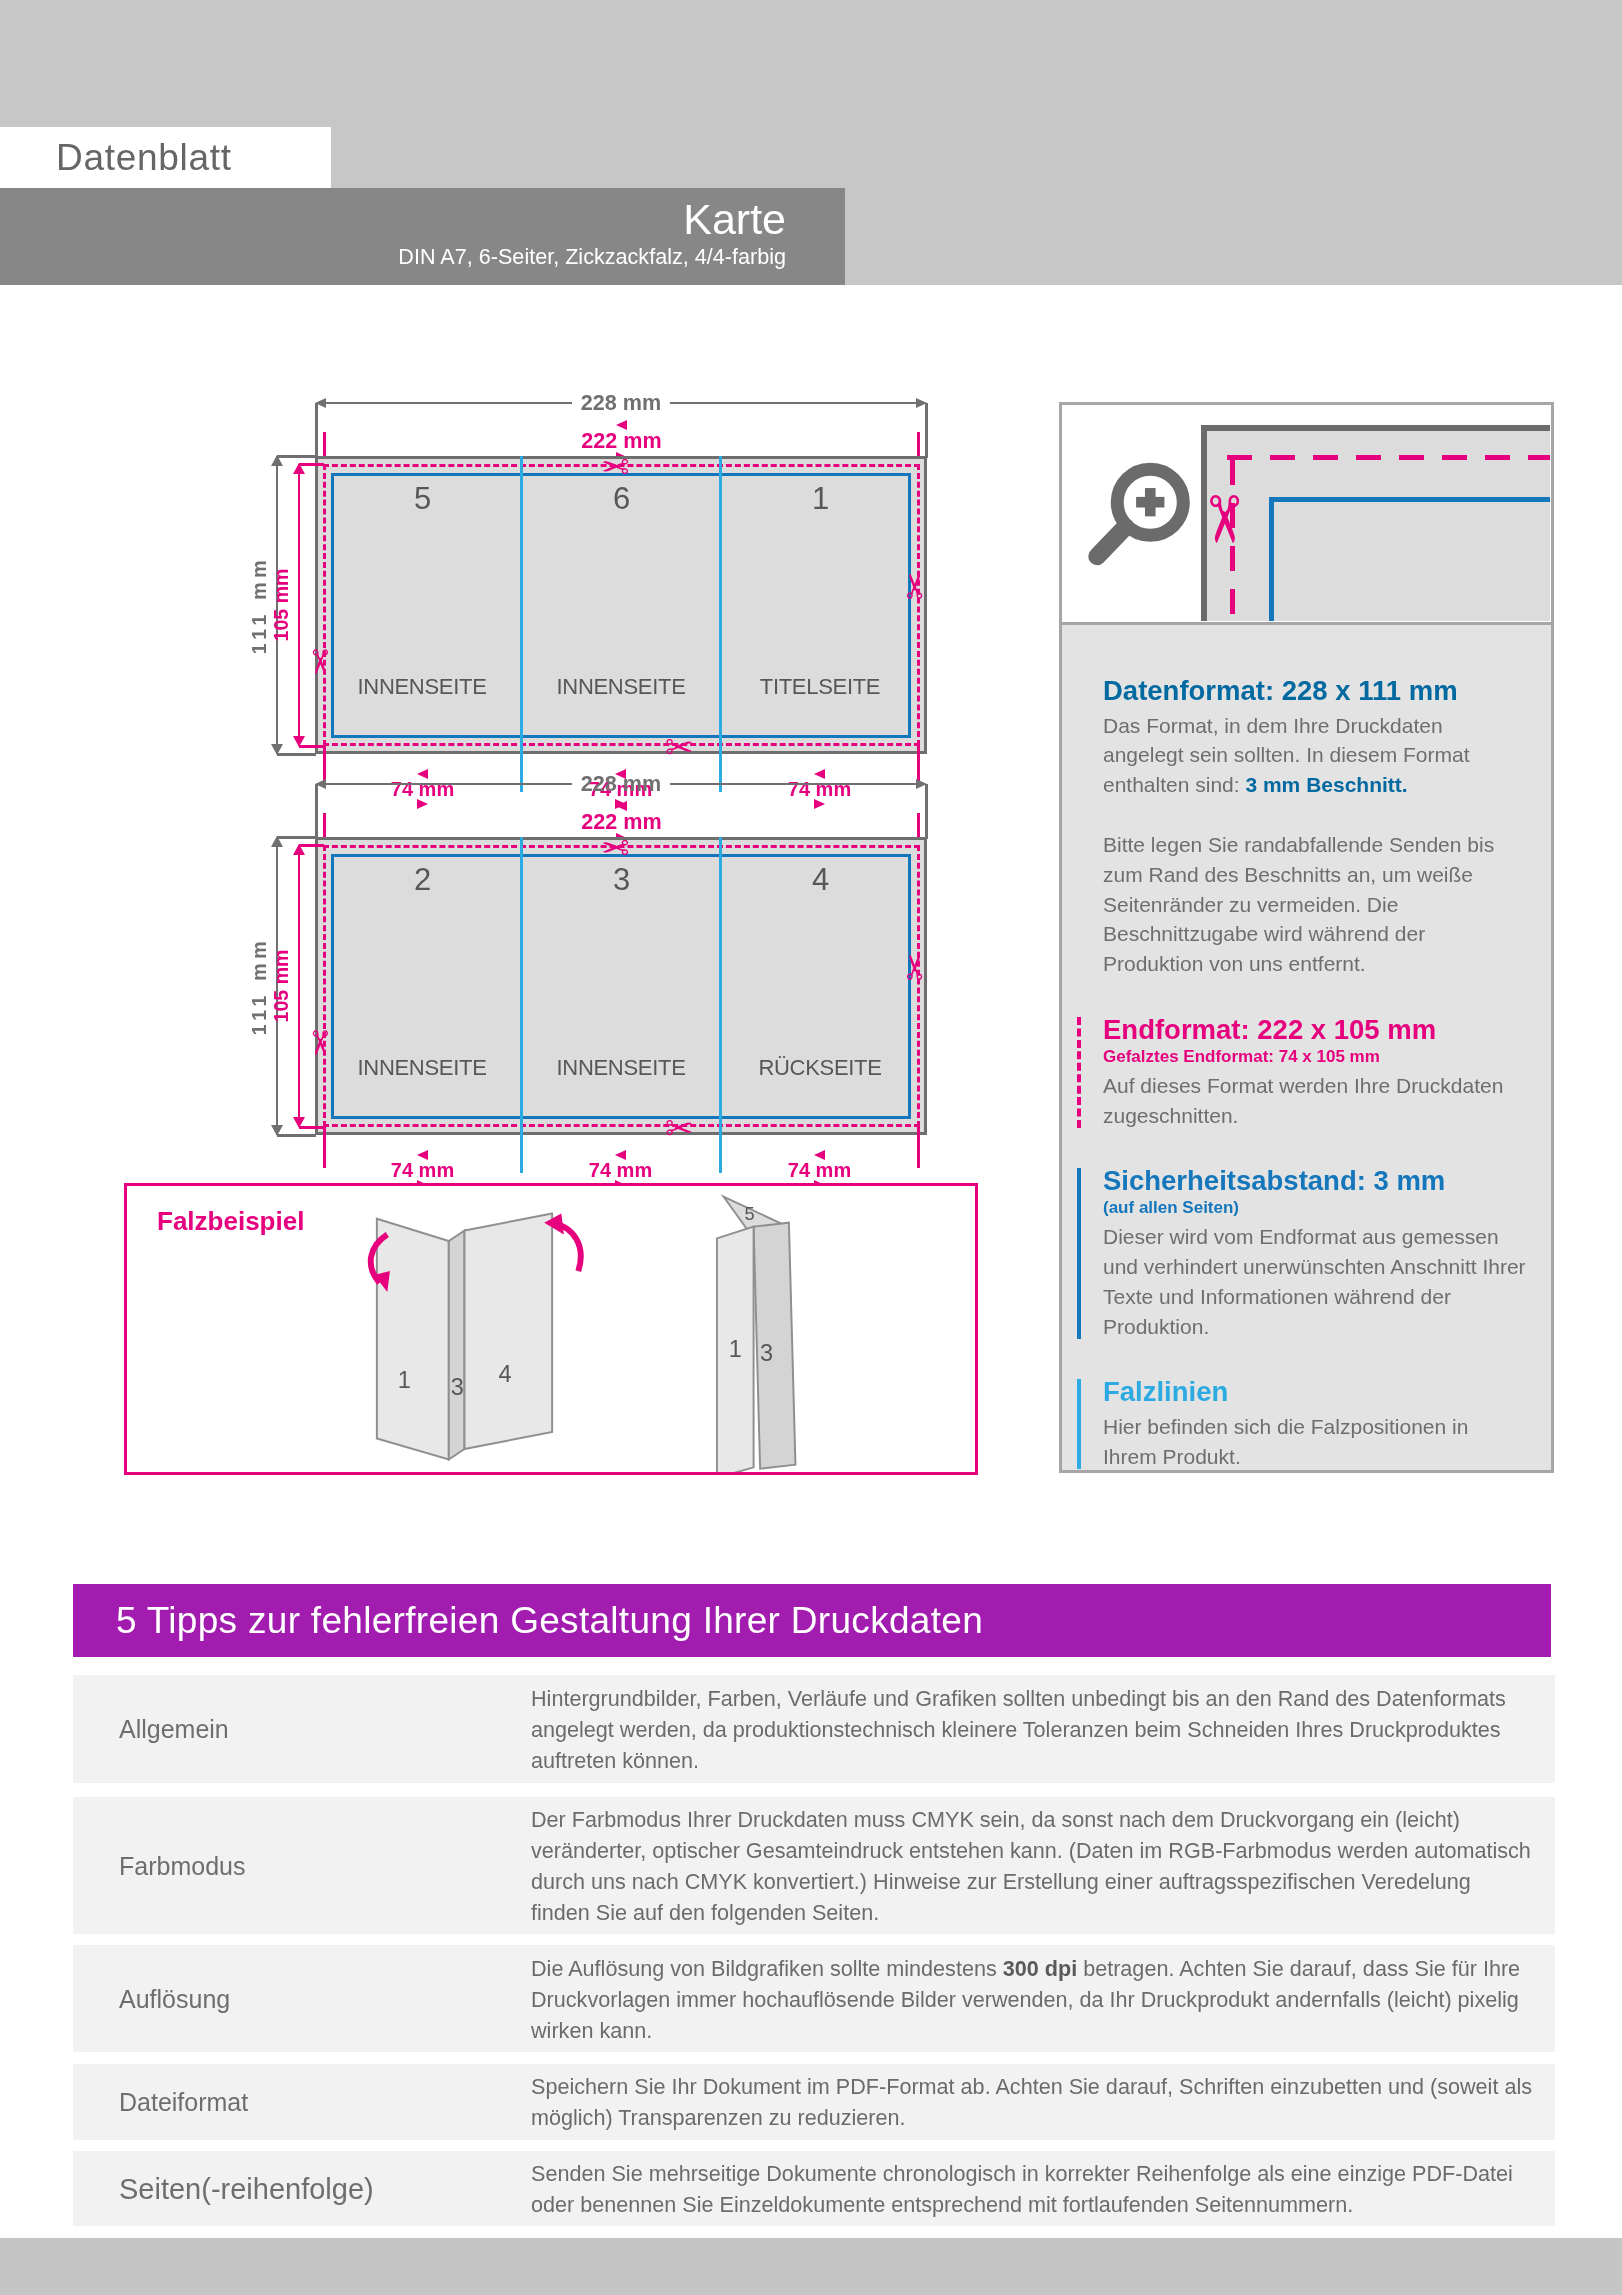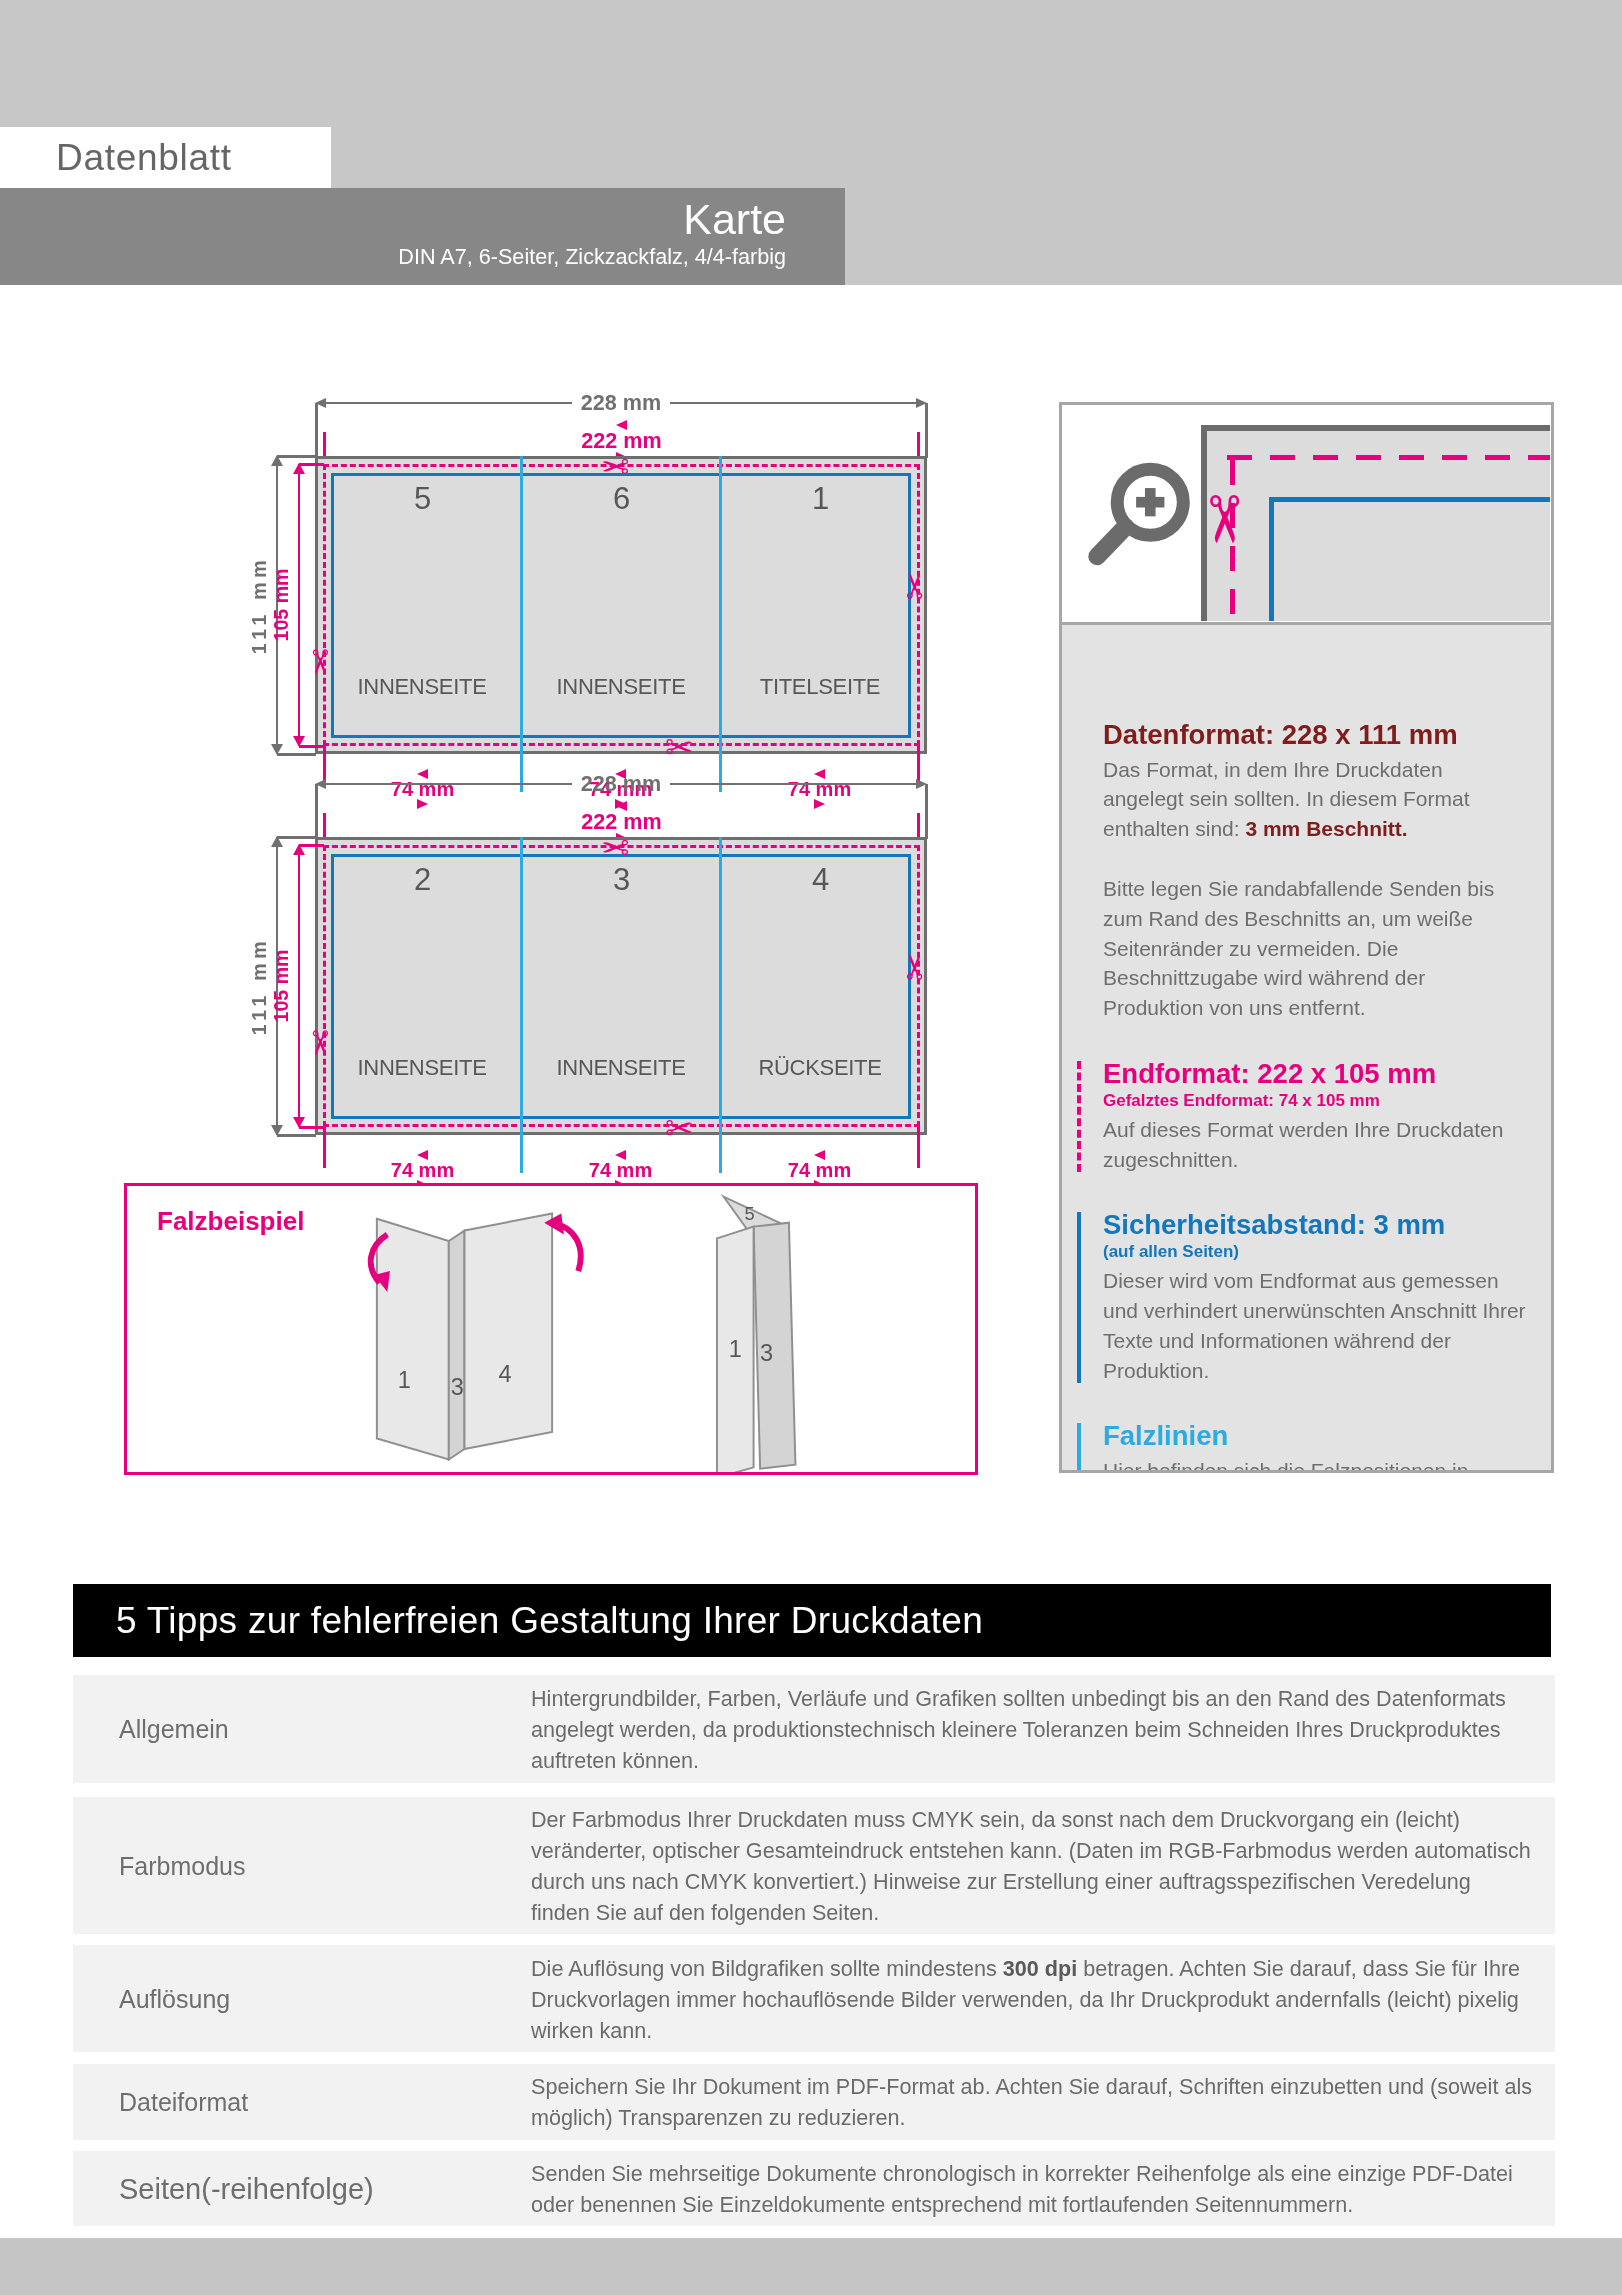--- a/index.html
+++ b/index.html
@@ -73,37 +73,37 @@
   .zi-blue-h { position:absolute; left:68px; top:72px; right:0; height:4.6px; background:#1577bb; }
   .zi-blue-v { position:absolute; left:68px; top:72px; width:4.6px; bottom:0; background:#1577bb; }
   .zi-scissors { position:absolute; left:-5.2px; top:62px; font-size:65px; }
 
   .info-panel { position:absolute; left:1059px; top:622px; width:495px; height:851px; background:#e3e3e3;
     border:3.3px solid #a6a6a6; padding:50px 25px 0 41px; overflow:hidden; }
   .info-panel .sec { position:relative; }
   .sec-head { font-size:27.5px; font-weight:700; line-height:1.15; }
   .sec-sub  { font-size:17px; font-weight:700; line-height:1.25; }
   .sec-body { font-size:21px; color:#6f6e6e; line-height:1.42; margin-top:3.9px; }
-  .c-dark { color:#7f1d1d;margin-top:44px; }
+  .c-dark { color:#0369a1; }
   .c-mag  { color:#e6007e; }
   .c-blue { color:#1577bb; }
   .c-cyan { color:#2caae2; }
   .sec.marked { margin-top:35px; }
   .sec.marked::before { content:""; position:absolute; left:-26px; top:2.6px; bottom:2.6px; width:0; }
   .sec.m-dash::before { border-left:4.6px dashed #e6007e; }
   .sec.m-blue::before { border-left:4.6px solid #1577bb; }
   .sec.m-cyan::before { border-left:4.6px solid #2caae2; }
 
   
   .fold-box { position:absolute; left:124px; top:1183px; width:854px; height:292px; background:#fff; border:3.3px solid #e6007e; }
   .fold-title { position:absolute; left:30px; top:19.6px; font-size:26px; font-weight:700; color:#e6007e; }
   .fold-box svg { position:absolute; left:0; top:0; }
 
   
-  .tips-header { position:absolute; left:73px; top:1584px; width:1478px; height:73px; background:#000000;
+  .tips-header { position:absolute; left:73px; top:1584px; width:1478px; height:73px; background:#a21caf;
     color:#fff; font-size:37px; display:flex; align-items:center; padding-left:43px; letter-spacing:0.3px; }
   .tip-row { position:absolute; left:73px; width:1482px; background:#f2f2f2; }
   .tip-label { position:absolute; left:46px; top:50%; transform:translateY(-50%); font-size:25px; color:#6f6e6e; }
   .tip-text { position:absolute; left:458px; top:50%; transform:translateY(-50%); width:1001px;
     font-size:21.6px; color:#6b6b6b; line-height:31px; }
   .tip-text b { color:#5a5a5a; }
   .footer-strip { position:absolute; left:0; top:2238px; width:1623px; height:58px; background:#c5c5c5; }
 </style>
 </head>
 <body>

